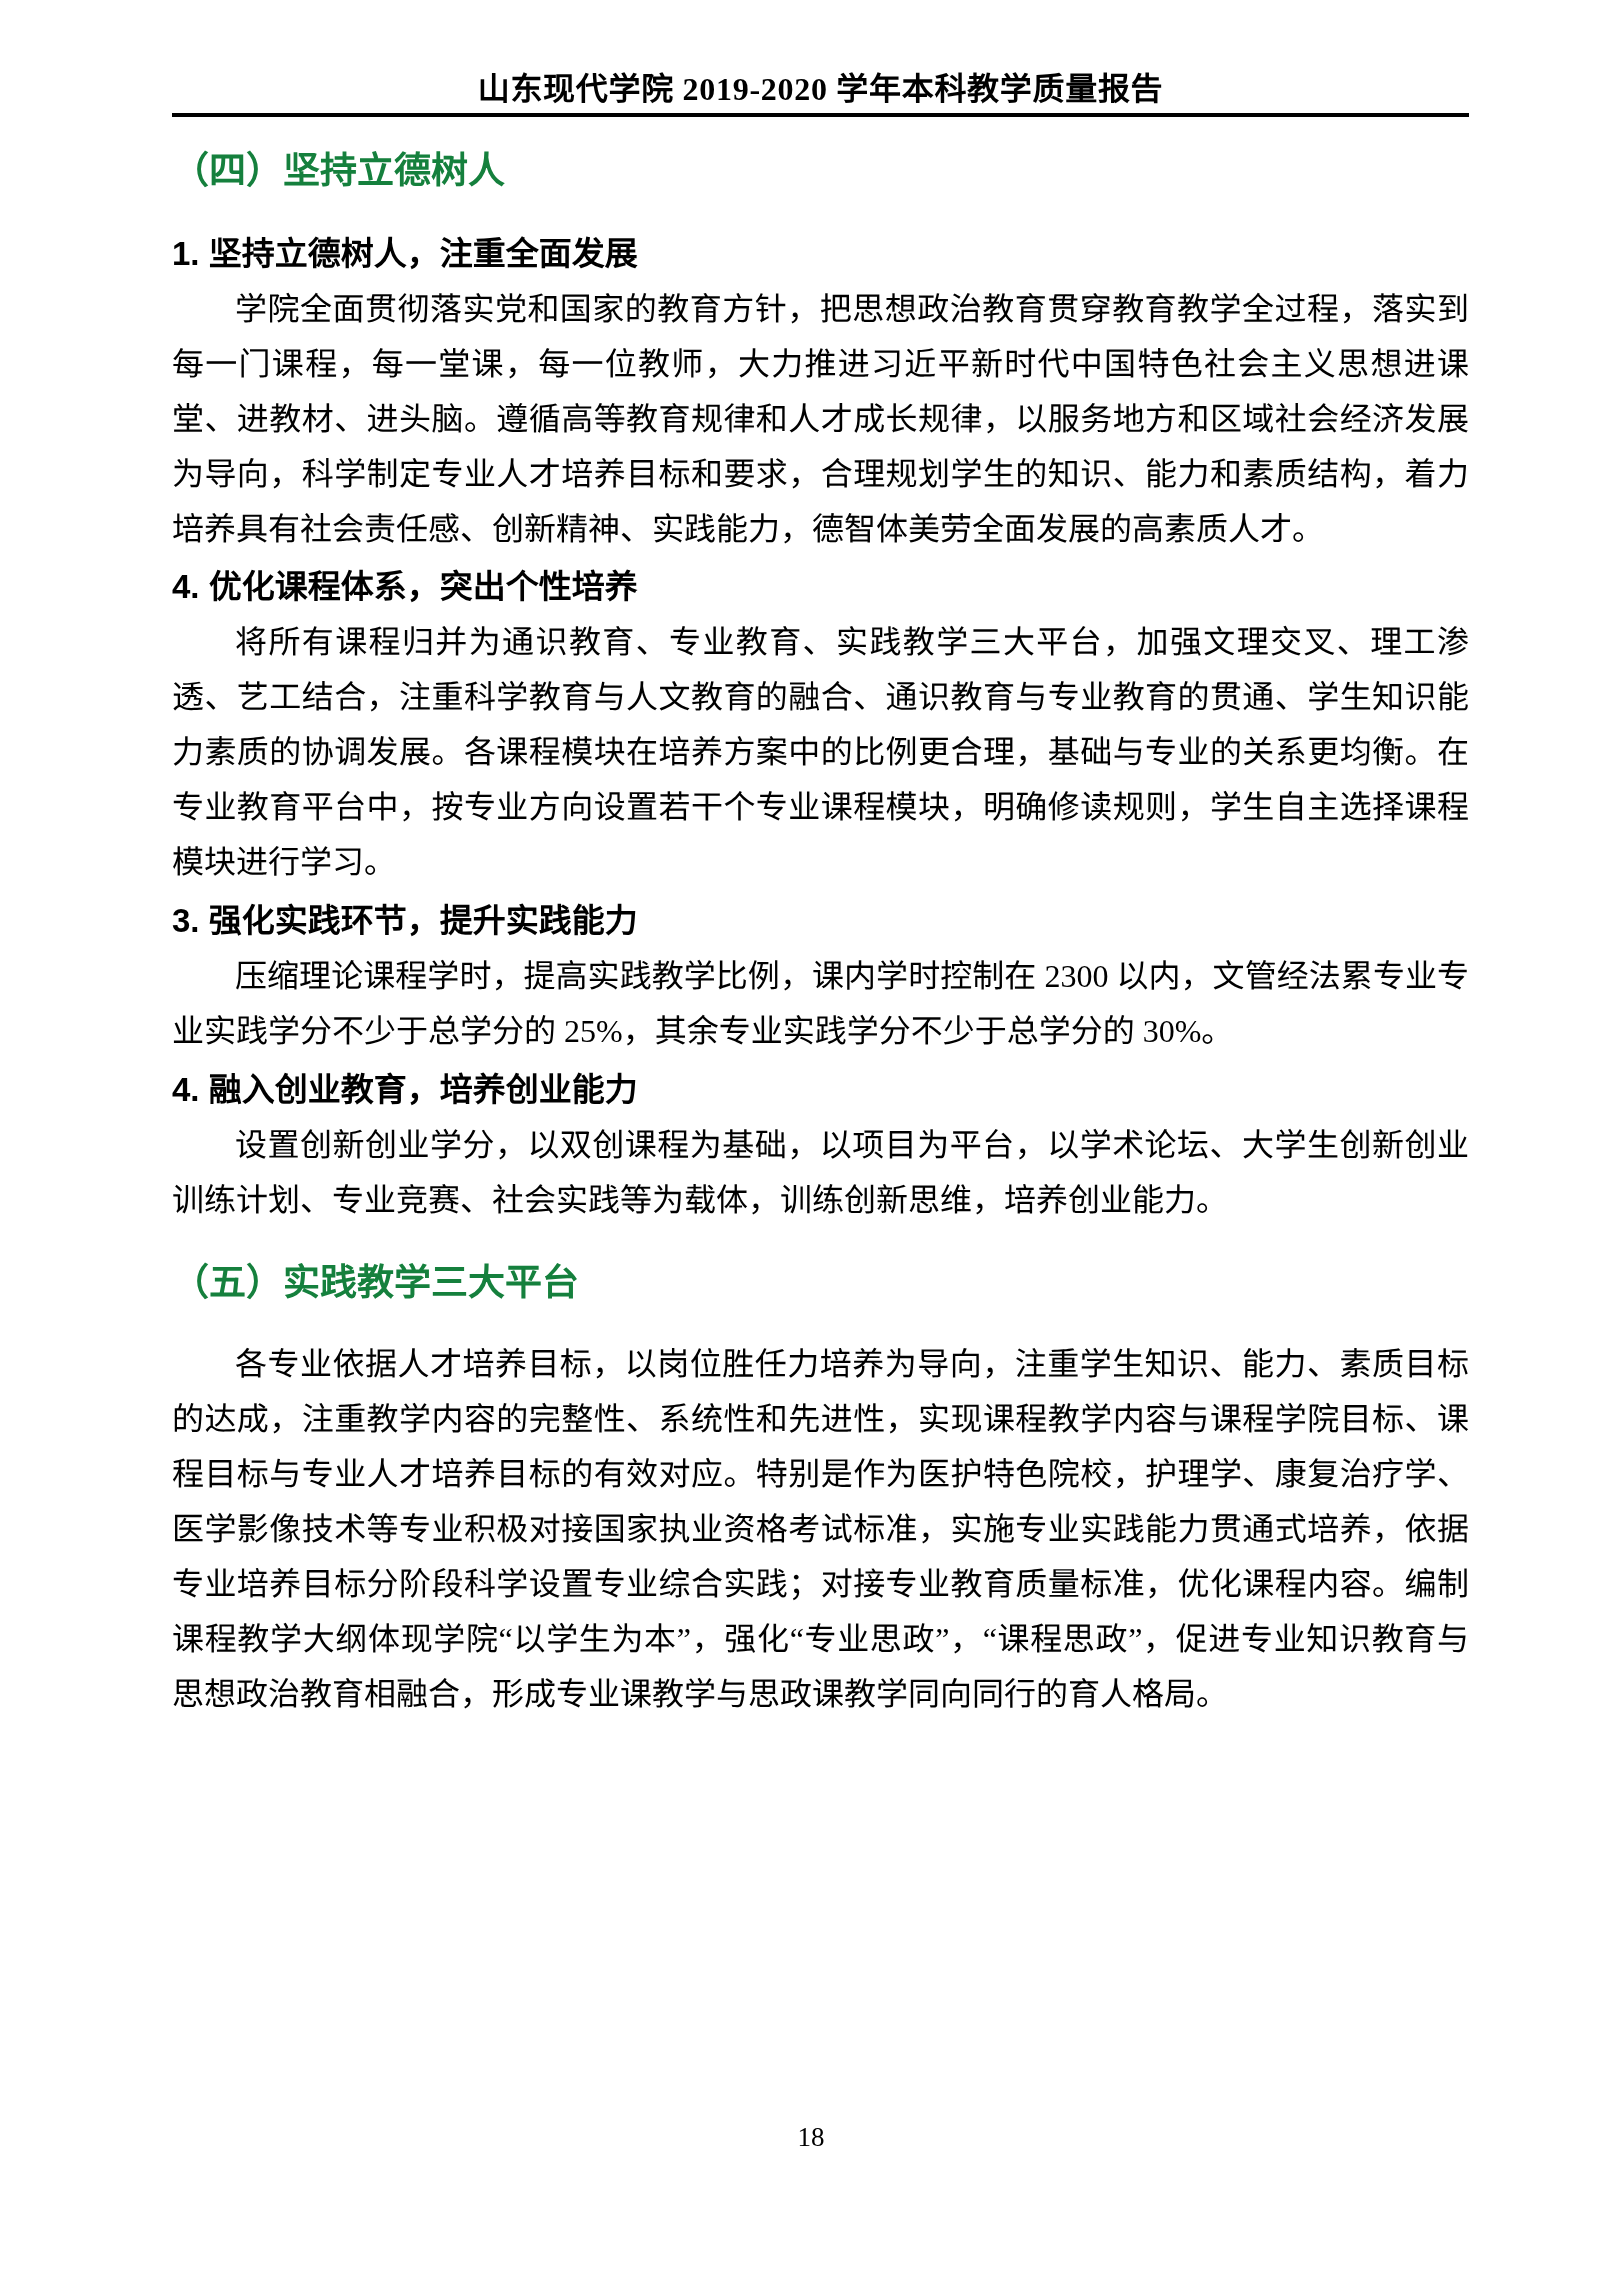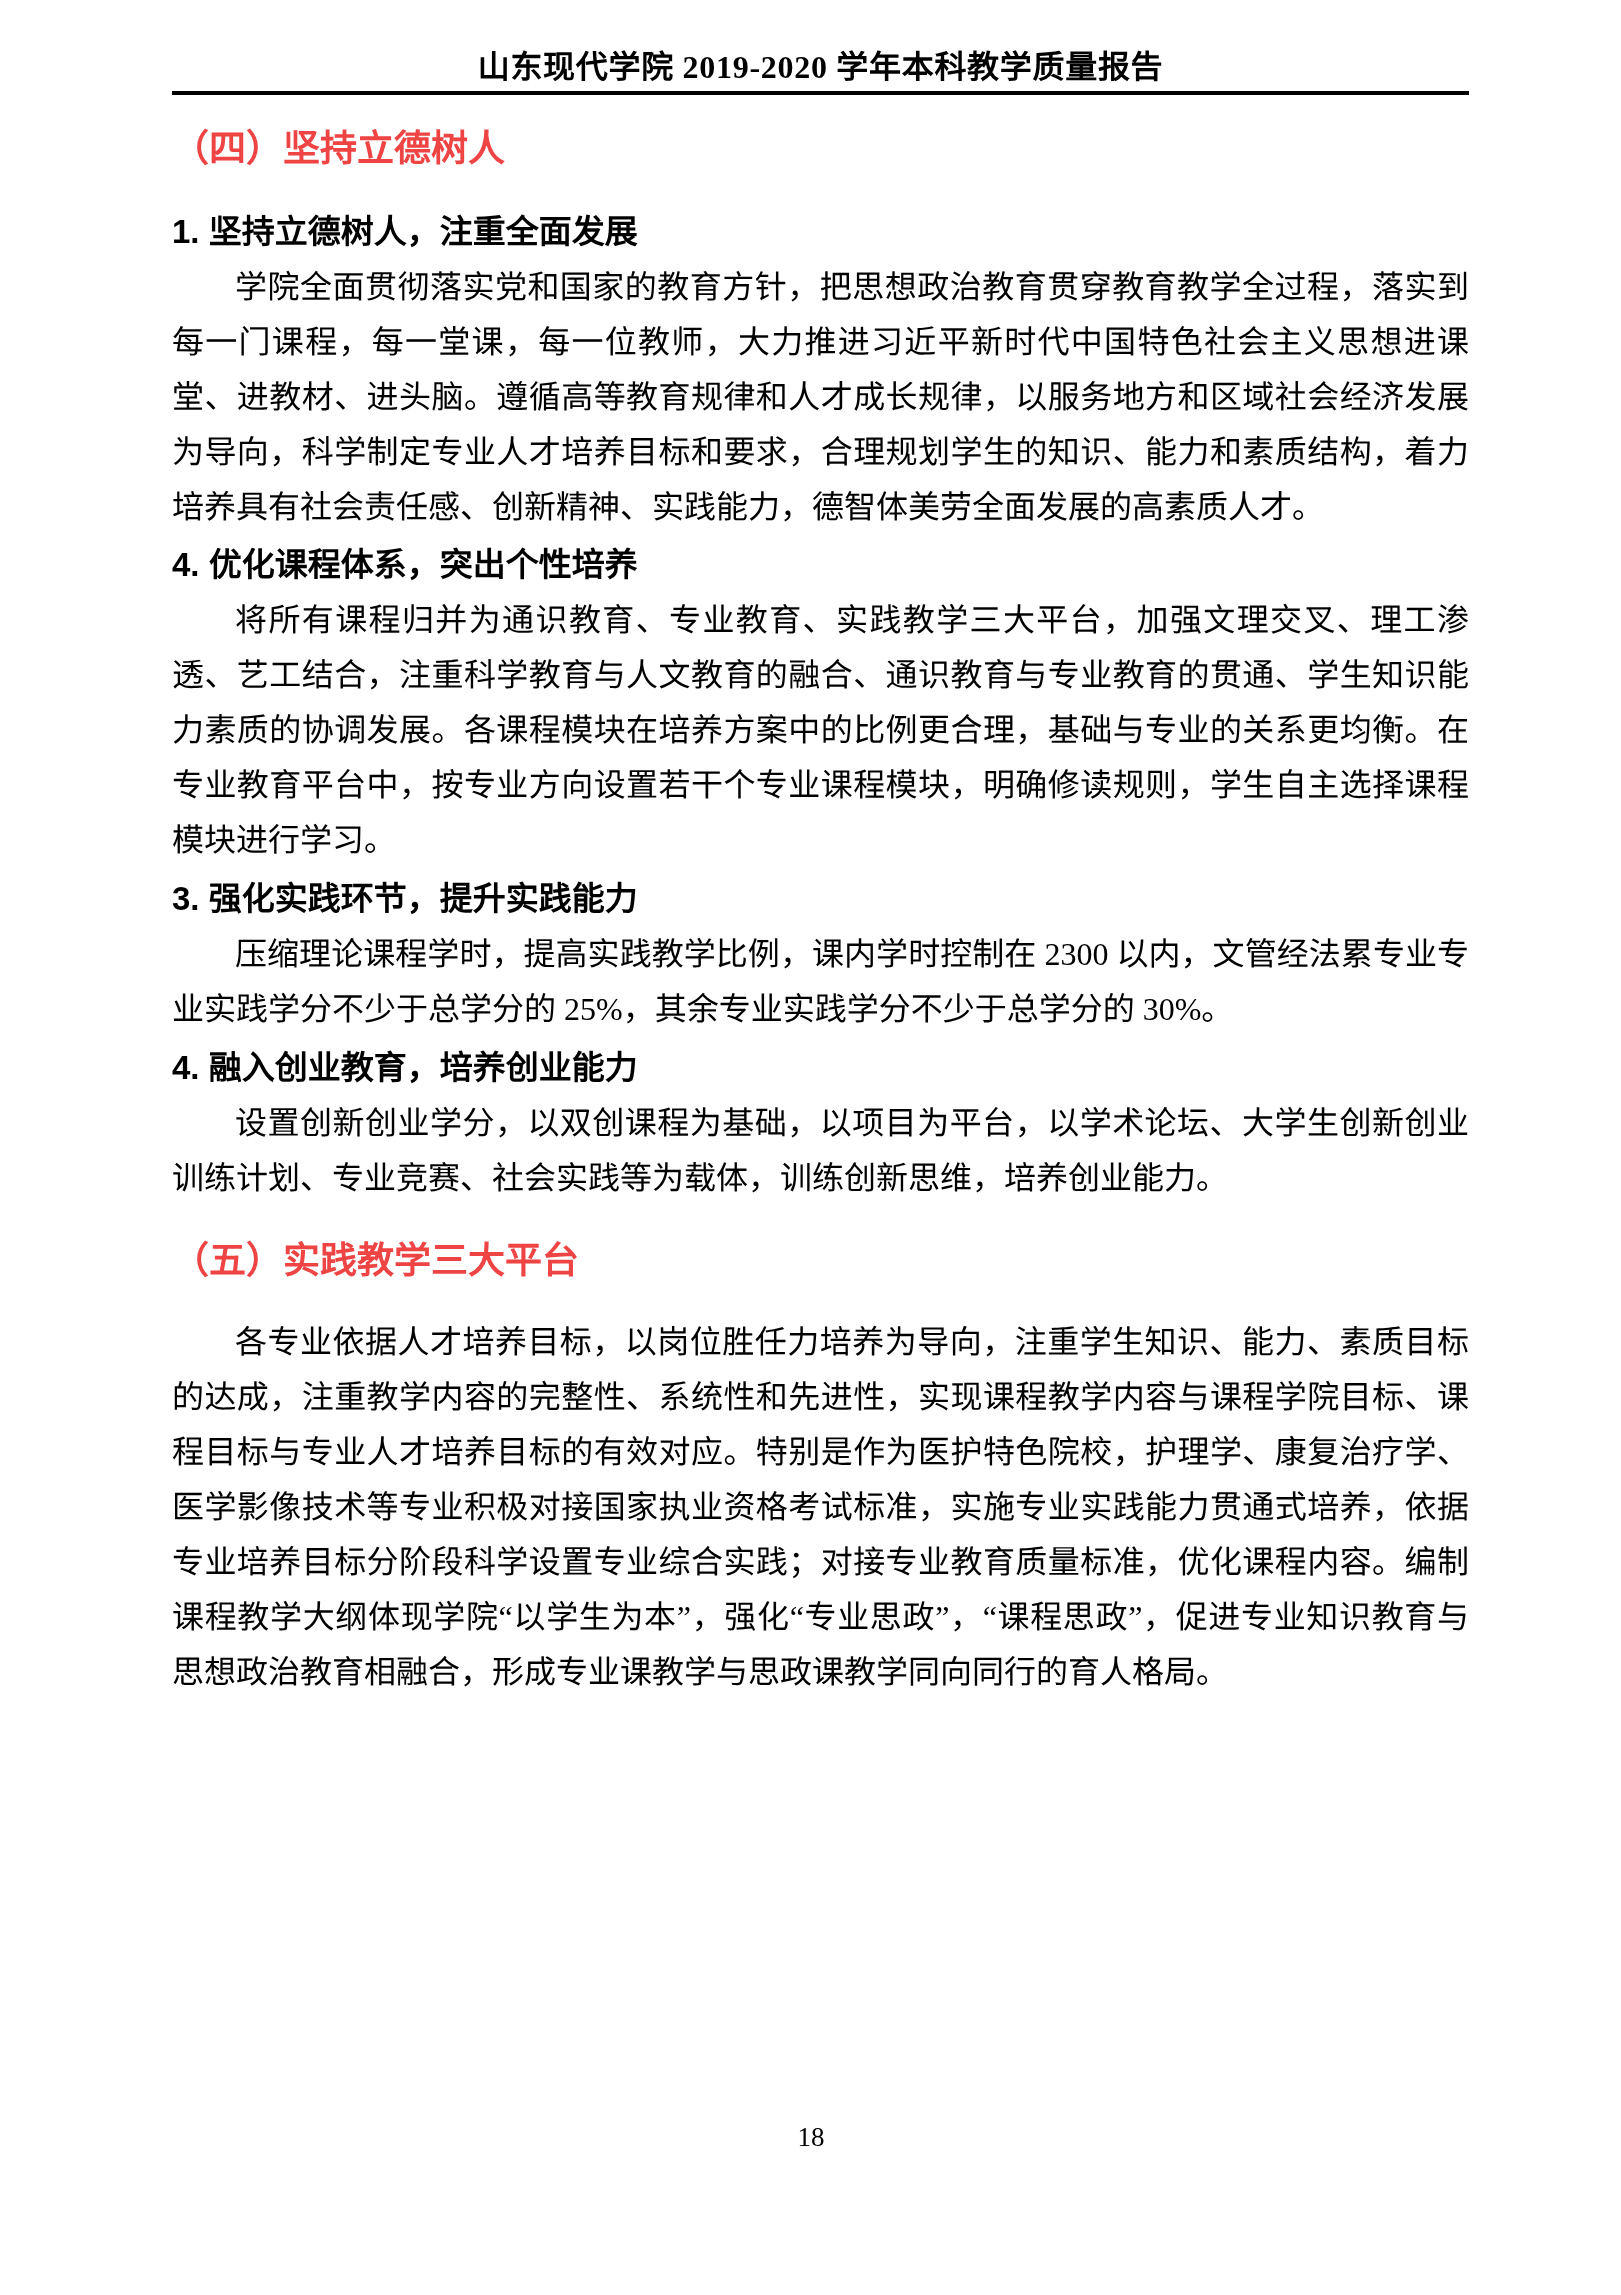--- a/index.html
+++ b/index.html
@@ -9,21 +9,21 @@
     background:#ffffff;
     overflow:hidden;
     margin:0 auto;
   }
   .doc{
     position:absolute;
     left:172px;top:0;
     width:1297px;
   }
   .header-title{
-    margin:50px 0 0 0;
+    margin:72px 0 0 0;
     text-align:center;
     font-family:"Liberation Serif","DejaVu Serif",serif;
     font-weight:bold;
     font-size:32px;
     line-height:34px;
     letter-spacing:0.7px;
     color:#000;
     white-space:nowrap;
   }
   .header-rule{
@@ -41,21 +41,21 @@
     margin:0;
     text-indent:63px;
   }
   .para.no-indent{text-indent:0;}
   .para.first{margin-top:4.3px;}
   .h2{
     font-family:Liberation Serif, serif;
     font-weight:bold;
     font-size:37px;
     line-height:60px;
-    color:#ef4444;
+    color:#15803d;
     margin:24.4px 0 24.4px 0;
   }
   .h3{
     font-family:"Liberation Sans","DejaVu Sans",sans-serif;
     font-weight:bold;
     font-size:33px;
     line-height:56px;
     color:#000;
     margin:2.9px 0 0 0;
   }

